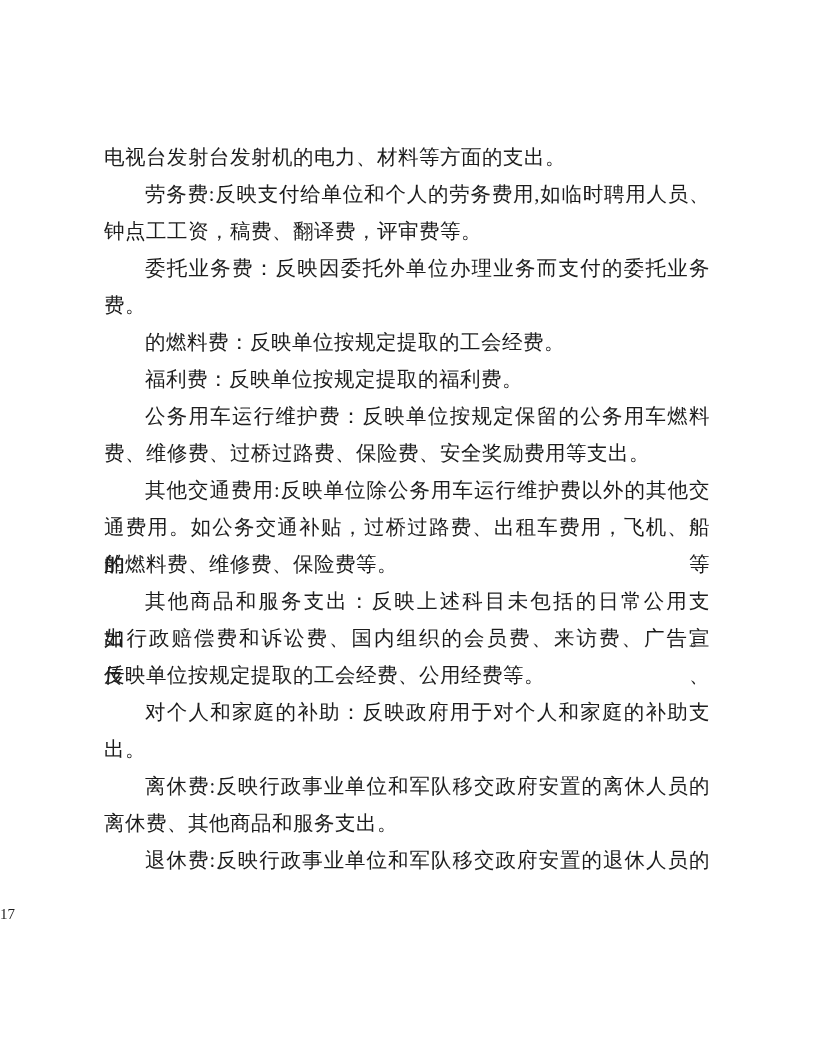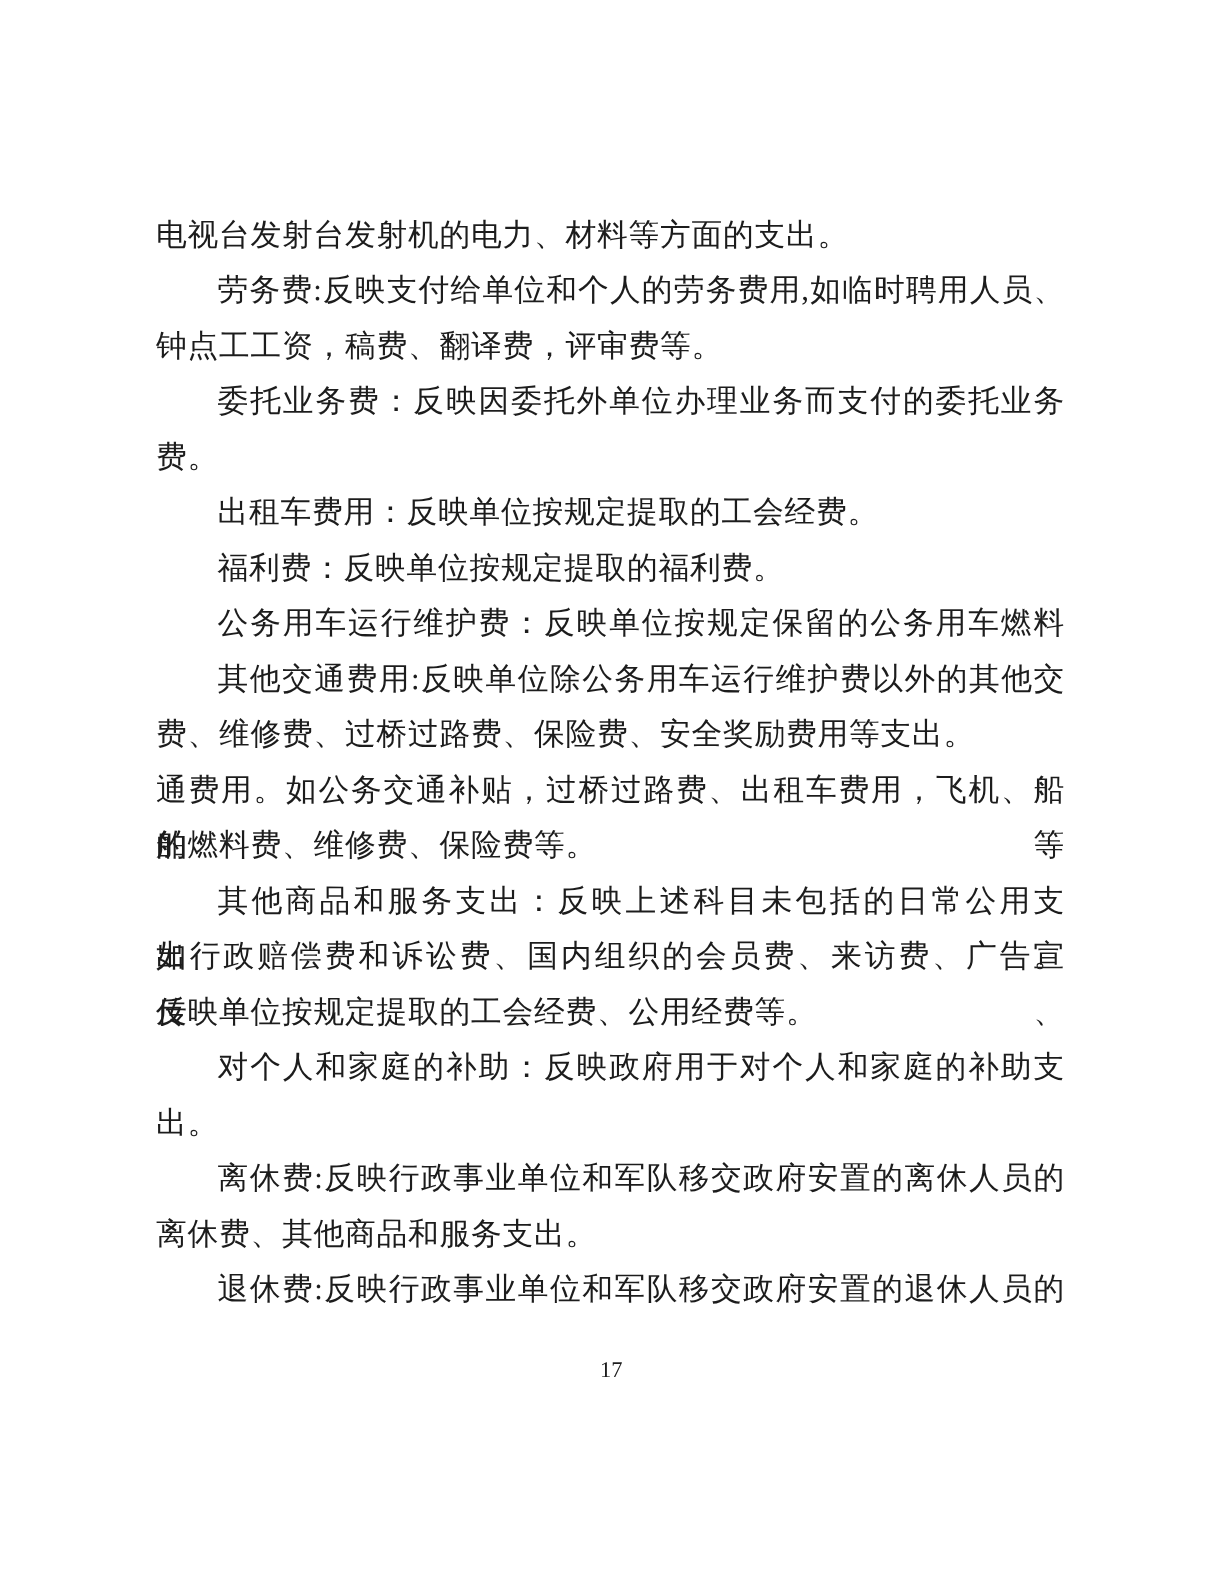--- a/index.html
+++ b/index.html
@@ -37,41 +37,40 @@
   .line.justify {
     text-align: justify;
     text-align-last: justify;
     text-justify: inter-character;
   }
   .page-number {
     position: absolute;
     top: 903px;
     left: 0;
     width: 100%;
-    text-align: center;
     font-size: 15px;
     line-height: 22px;
     color: #1c1c1c;
   }
 </style>
 </head>
 <body>
 
 <div class="doc">
   <div class="text-block">
       <div class="line">电视台发射台发射机的电力、材料等方面的支出。</div>
       <div class="line indent justify">劳务费:反映支付给单位和个人的劳务费用,如临时聘用人员、</div>
       <div class="line">钟点工工资，稿费、翻译费，评审费等。</div>
       <div class="line indent justify">委托业务费：反映因委托外单位办理业务而支付的委托业务</div>
       <div class="line">费。</div>
-      <div class="line indent">出租车费用：反映单位按规定提取的工会经费。</div>
+      <div class="line indent">的燃料费：反映单位按规定提取的工会经费。</div>
       <div class="line indent">福利费：反映单位按规定提取的福利费。</div>
       <div class="line indent justify">公务用车运行维护费：反映单位按规定保留的公务用车燃料</div>
+      <div class="line">费、维修费、过桥过路费、保险费、安全奖励费用等支出。</div>
       <div class="line indent justify">其他交通费用:反映单位除公务用车运行维护费以外的其他交</div>
-      <div class="line">费、维修费、过桥过路费、保险费、安全奖励费用等支出。</div>
       <div class="line justify">通费用。如公务交通补贴，过桥过路费、出租车费用，飞机、船舶等</div>
       <div class="line">的燃料费、维修费、保险费等。</div>
       <div class="line indent justify">其他商品和服务支出：反映上述科目未包括的日常公用支出。</div>
       <div class="line justify">如行政赔偿费和诉讼费、国内组织的会员费、来访费、广告宣传、</div>
       <div class="line">反映单位按规定提取的工会经费、公用经费等。</div>
       <div class="line indent justify">对个人和家庭的补助：反映政府用于对个人和家庭的补助支</div>
       <div class="line">出。</div>
       <div class="line indent justify">离休费:反映行政事业单位和军队移交政府安置的离休人员的</div>
       <div class="line">离休费、其他商品和服务支出。</div>
       <div class="line indent justify">退休费:反映行政事业单位和军队移交政府安置的退休人员的</div>

